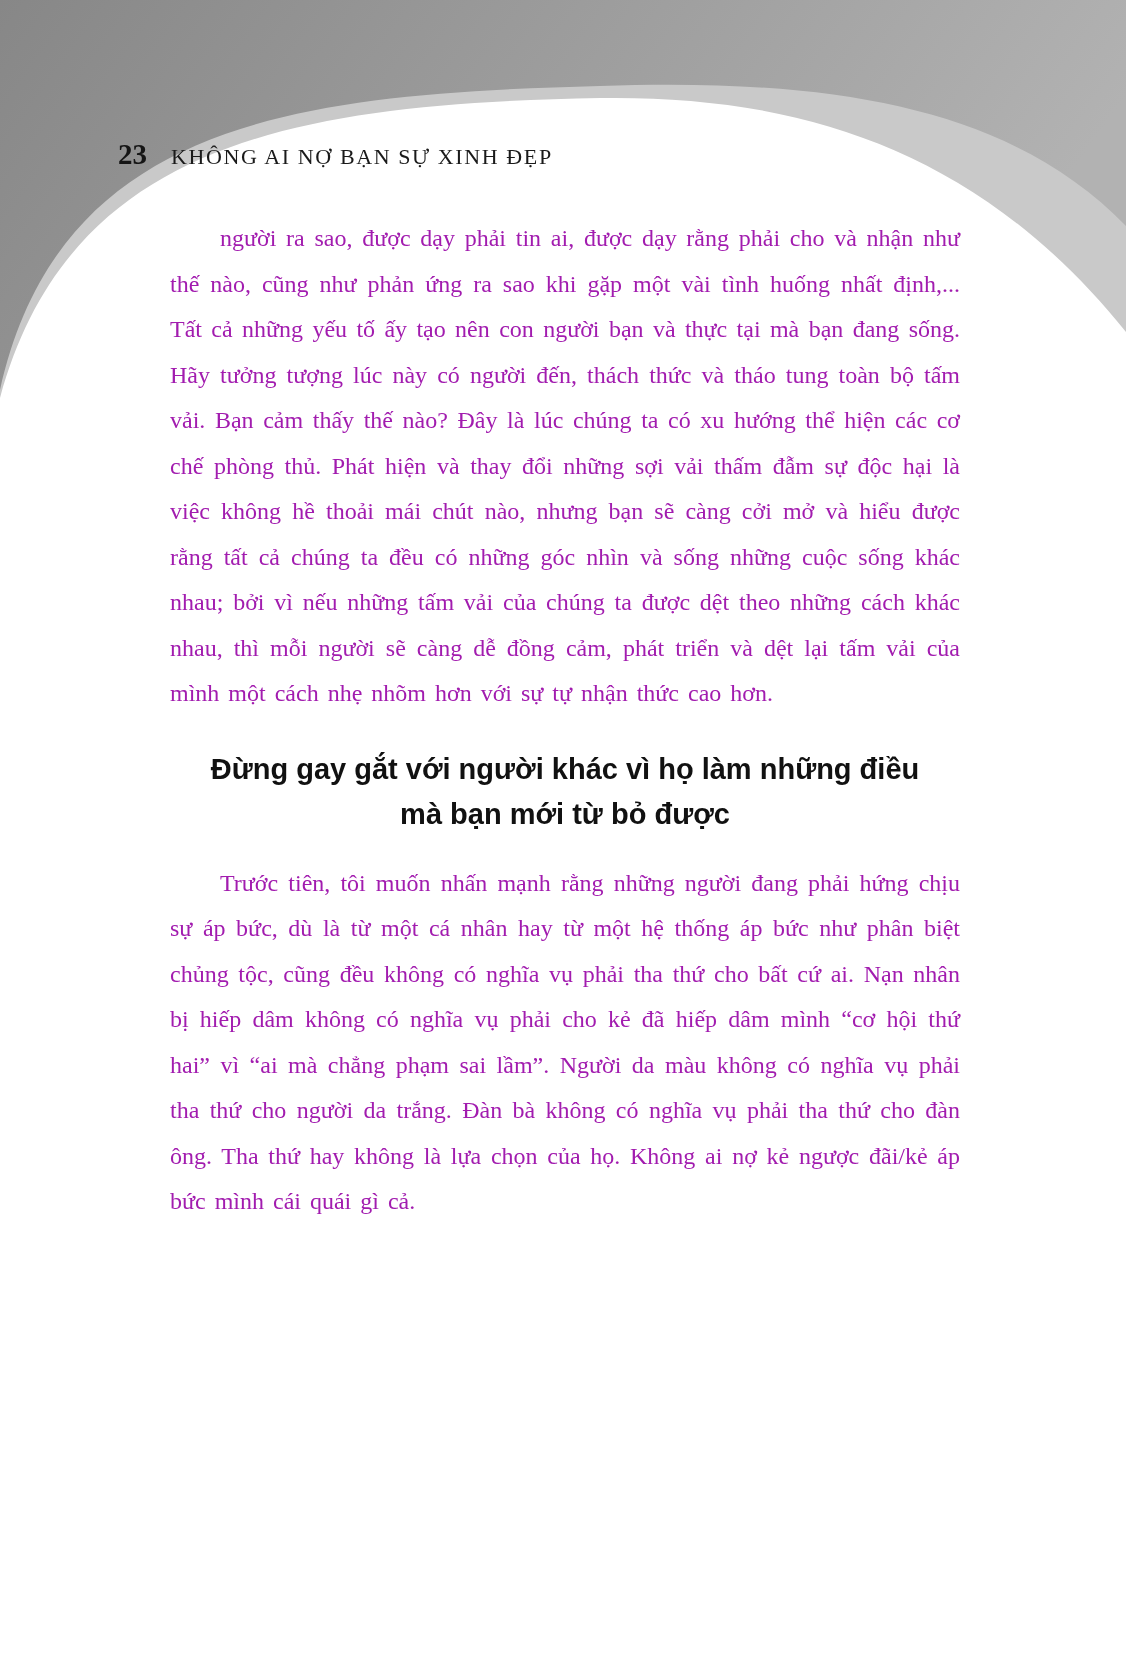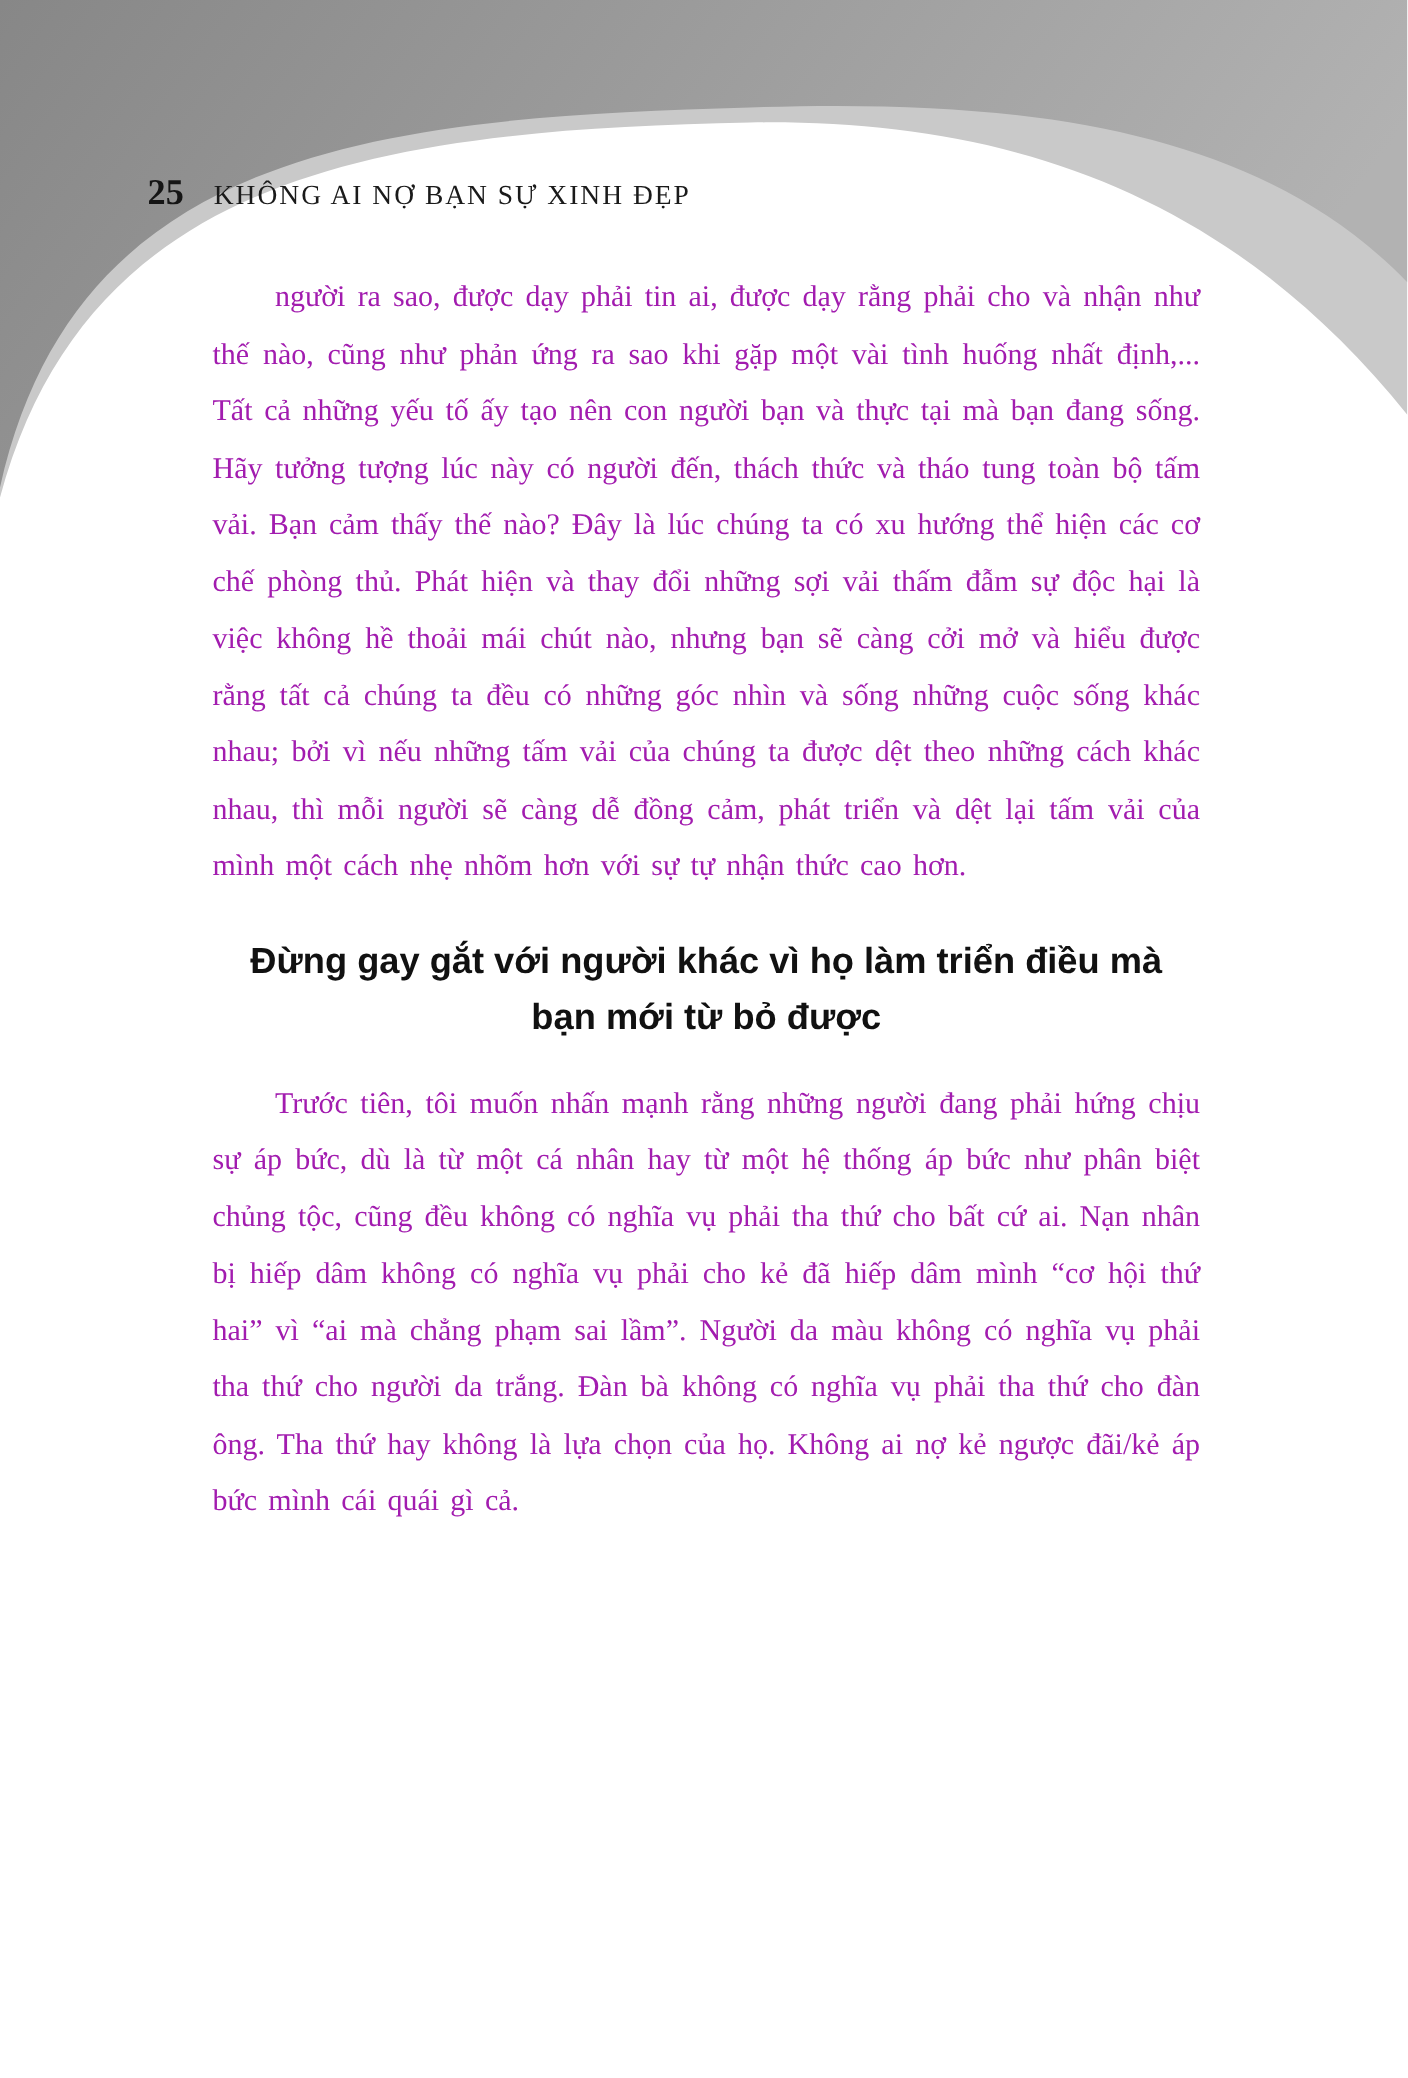--- a/index.html
+++ b/index.html
@@ -82,23 +82,23 @@
       <linearGradient id="swoosh-grad" x1="0" y1="0" x2="1" y2="0.25">
         <stop offset="0" stop-color="#878787"></stop>
         <stop offset="1" stop-color="#b2b2b2"></stop>
       </linearGradient>
     </defs>
     <path d="M0,0 H1126 V332 C 980,150 800,95 600,98 C 300,104 70,140 0,398 Z" fill="#c9c9c9"></path>
     <path d="M0,0 H1126 V226 C 1010,106 830,78 600,86 C 300,94 60,120 0,390 Z" fill="url(#swoosh-grad)"></path>
   </svg>
 
   <header class="running-head">
-    <span class="page-num">25</span>
+    <span class="page-num">23</span>
     <span class="running-title">KHÔNG AI NỢ BẠN SỰ XINH ĐẸP</span>
   </header>
 
   <main class="body-text">
     <p class="para indented">người ra sao, được dạy phải tin ai, được dạy rằng phải cho và nhận như thế nào, cũng như phản ứng ra sao khi gặp một vài tình huống nhất định,... Tất cả những yếu tố ấy tạo nên con người bạn và thực tại mà bạn đang sống. Hãy tưởng tượng lúc này có người đến, thách thức và tháo tung toàn bộ tấm vải. Bạn cảm thấy thế nào? Đây là lúc chúng ta có xu hướng thể hiện các cơ chế phòng thủ. Phát hiện và thay đổi những sợi vải thấm đẫm sự độc hại là việc không hề thoải mái chút nào, nhưng bạn sẽ càng cởi mở và hiểu được rằng tất cả chúng ta đều có những góc nhìn và sống những cuộc sống khác nhau; bởi vì nếu những tấm vải của chúng ta được dệt theo những cách khác nhau, thì mỗi người sẽ càng dễ đồng cảm, phát triển và dệt lại tấm vải của mình một cách nhẹ nhõm hơn với sự tự nhận thức cao hơn.</p>
-    <h2 class="section-heading">Đừng gay gắt với người khác vì họ làm triển điều mà bạn mới từ bỏ được</h2>
+    <h2 class="section-heading">Đừng gay gắt với người khác vì họ làm những điều mà bạn mới từ bỏ được</h2>
     <p class="para indented">Trước tiên, tôi muốn nhấn mạnh rằng những người đang phải hứng chịu sự áp bức, dù là từ một cá nhân hay từ một hệ thống áp bức như phân biệt chủng tộc, cũng đều không có nghĩa vụ phải tha thứ cho bất cứ ai. Nạn nhân bị hiếp dâm không có nghĩa vụ phải cho kẻ đã hiếp dâm mình “cơ hội thứ hai” vì “ai mà chẳng phạm sai lầm”. Người da màu không có nghĩa vụ phải tha thứ cho người da trắng. Đàn bà không có nghĩa vụ phải tha thứ cho đàn ông. Tha thứ hay không là lựa chọn của họ. Không ai nợ kẻ ngược đãi/kẻ áp bức mình cái quái gì cả.</p>
   </main>
 
 </div>
 
 </body></html>

